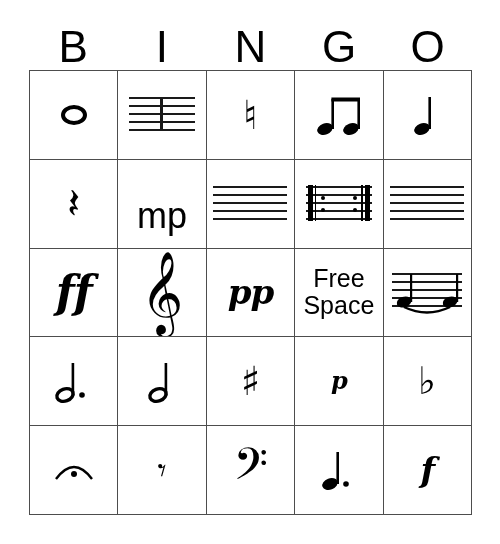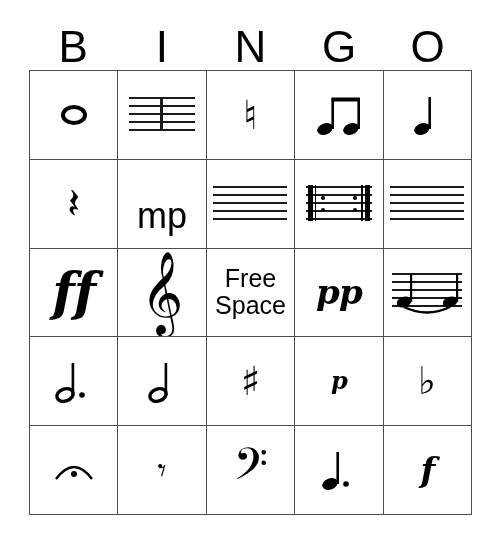--- a/index.html
+++ b/index.html
@@ -84,21 +84,21 @@
   .glyph-clef-bass { font-size: 54px; line-height: 0.9; }
 
   
   .dyn {
     font-family: "DejaVu Serif", serif;
     font-style: italic;
     font-weight: bold;
     line-height: 1;
     letter-spacing: -1px;
   }
-  .dyn-ff { font-size: 52px; }
+  .dyn-ff { font-size: 44px; }
   .dyn-pp { font-size: 34px; }
   .dyn-p  { font-size: 24px; }
   .dyn-f  { font-size: 34px; }
 
   
   .mp-text {
     font-family: "Liberation Sans", sans-serif;
     font-size: 36px;
     line-height: 1;
     font-weight: 400;
@@ -288,25 +288,25 @@
 
     <div class="cell">
       <span class="dyn dyn-ff">ff</span>
     </div>
 
     <div class="cell">
       <span class="glyph glyph-clef-treble">𝄞</span>
     </div>
 
     <div class="cell">
+      <span class="dyn dyn-pp">pp</span>
+    </div>
+
+    <div class="cell">
       <span class="free-space"><span>Free</span><br><span>Space</span></span>
-    </div>
-
-    <div class="cell">
-      <span class="dyn dyn-pp">pp</span>
     </div>
 
     <div class="cell">
       <span>
         <svg class="note-svg" width="74" height="48" viewBox="0 0 74 48" aria-hidden="true">
           <g stroke="#1a1a1a" stroke-width="1.8">
             <line x1="2" y1="6" x2="72" y2="6"></line>
             <line x1="2" y1="14" x2="72" y2="14"></line>
             <line x1="2" y1="22" x2="72" y2="22"></line>
             <line x1="2" y1="30" x2="72" y2="30"></line>

